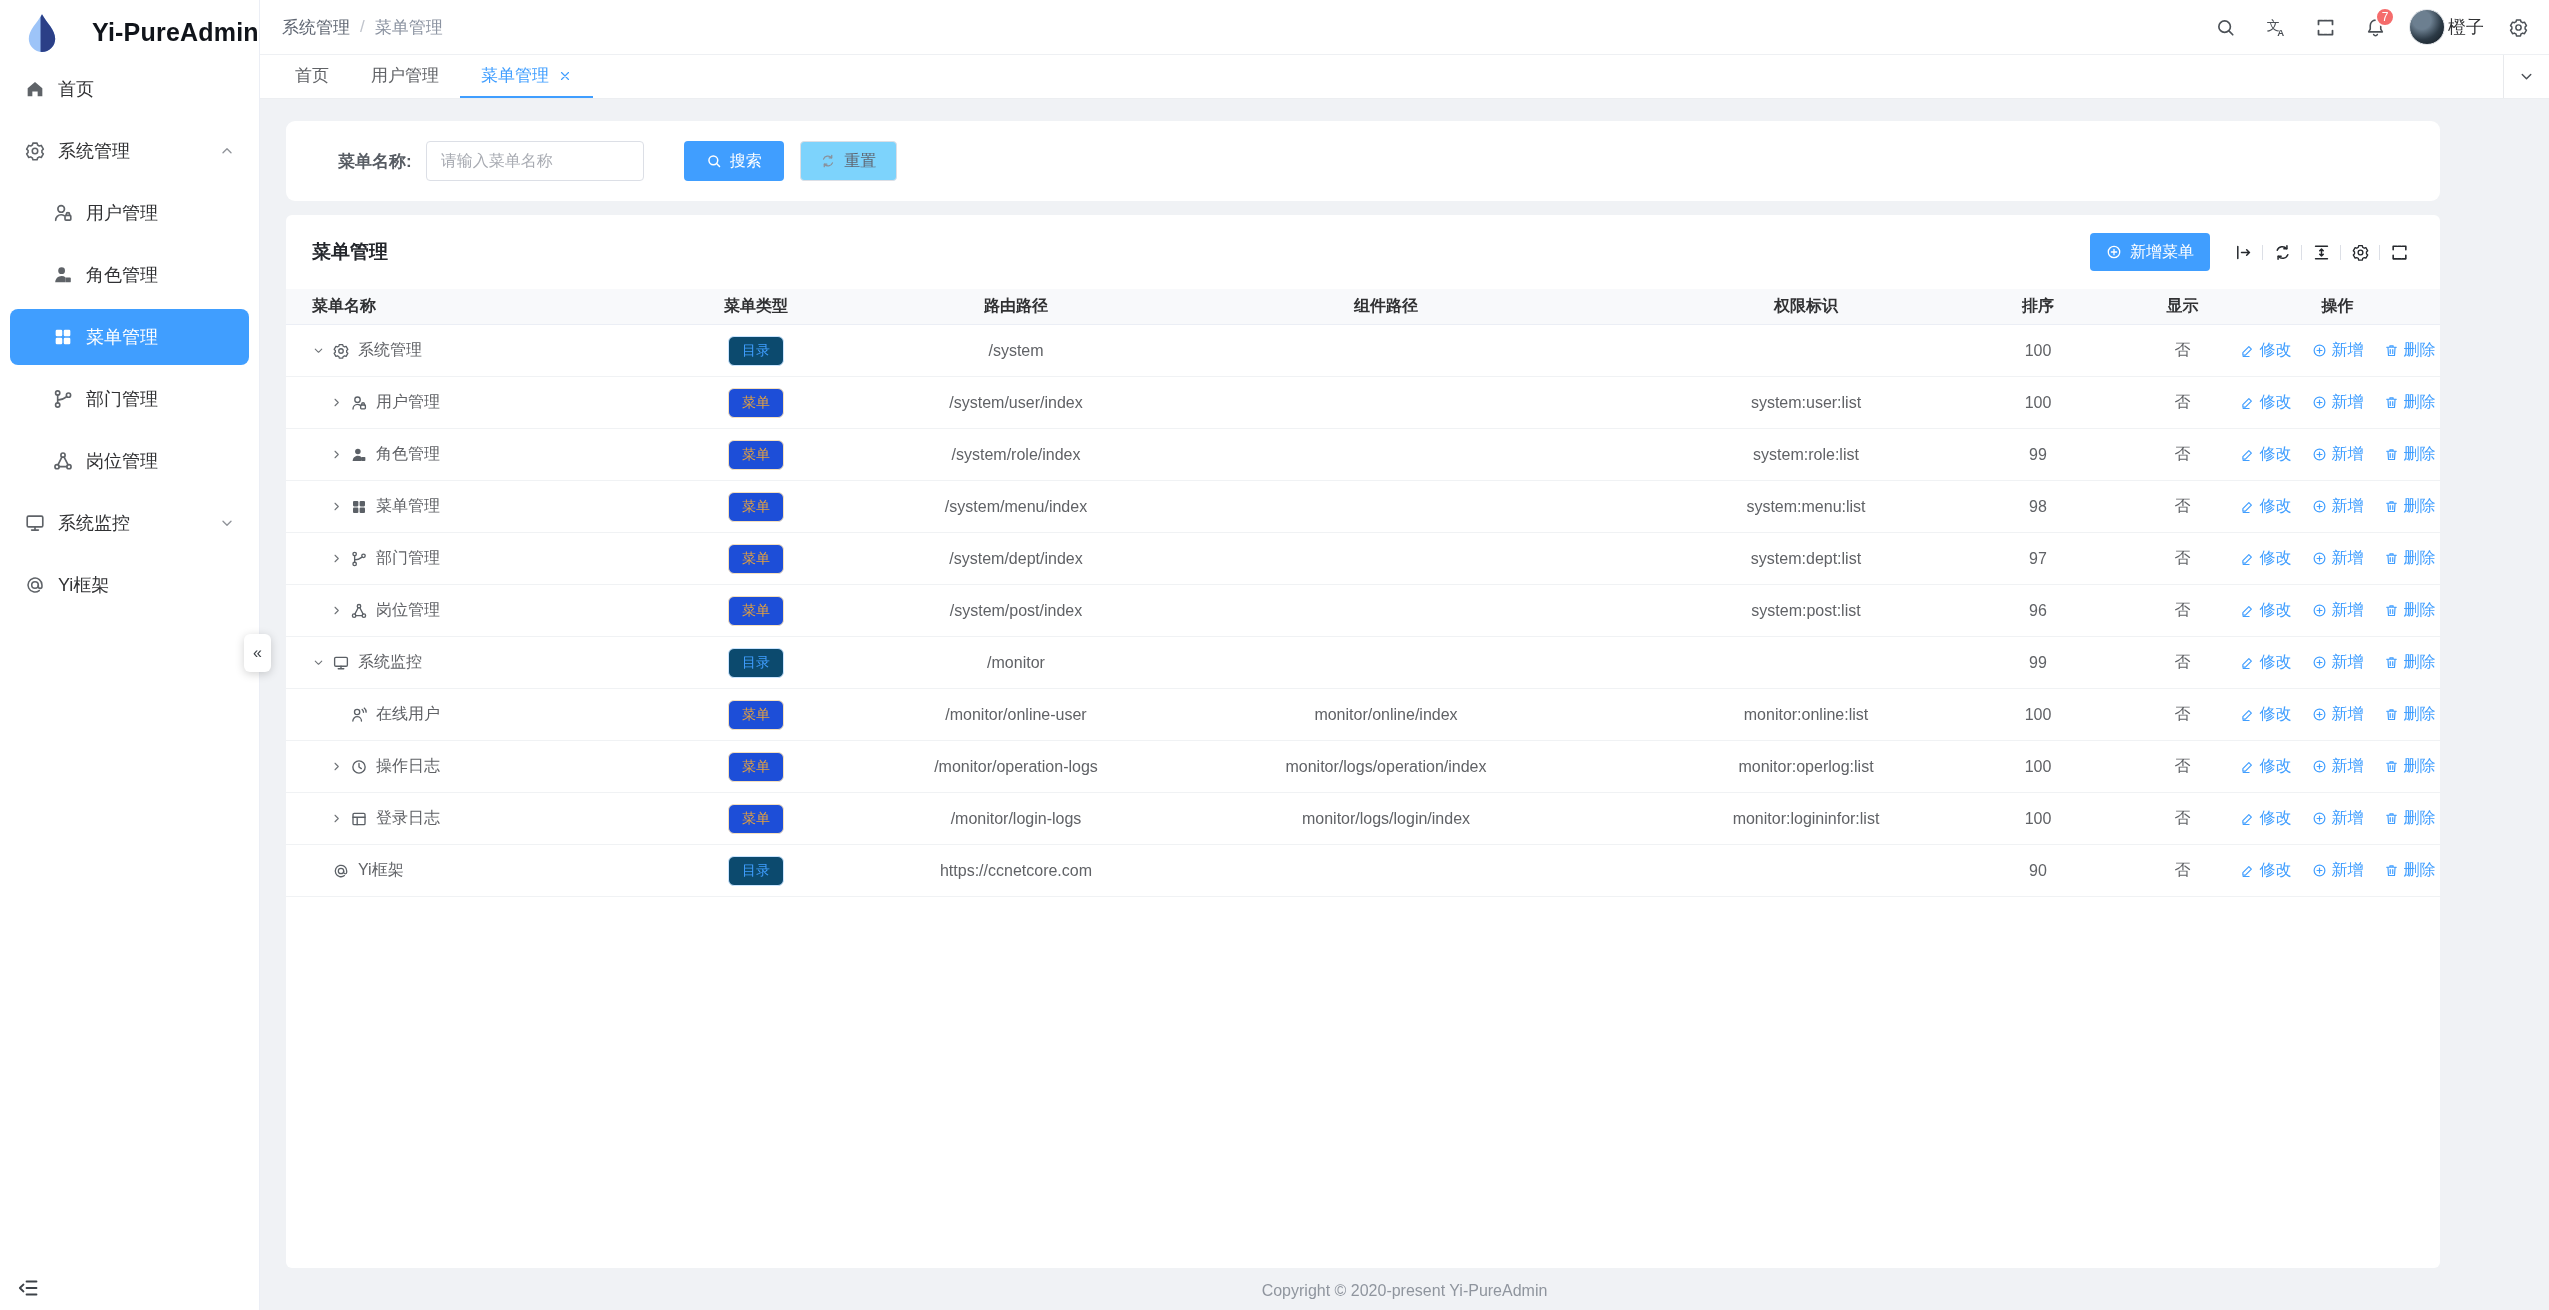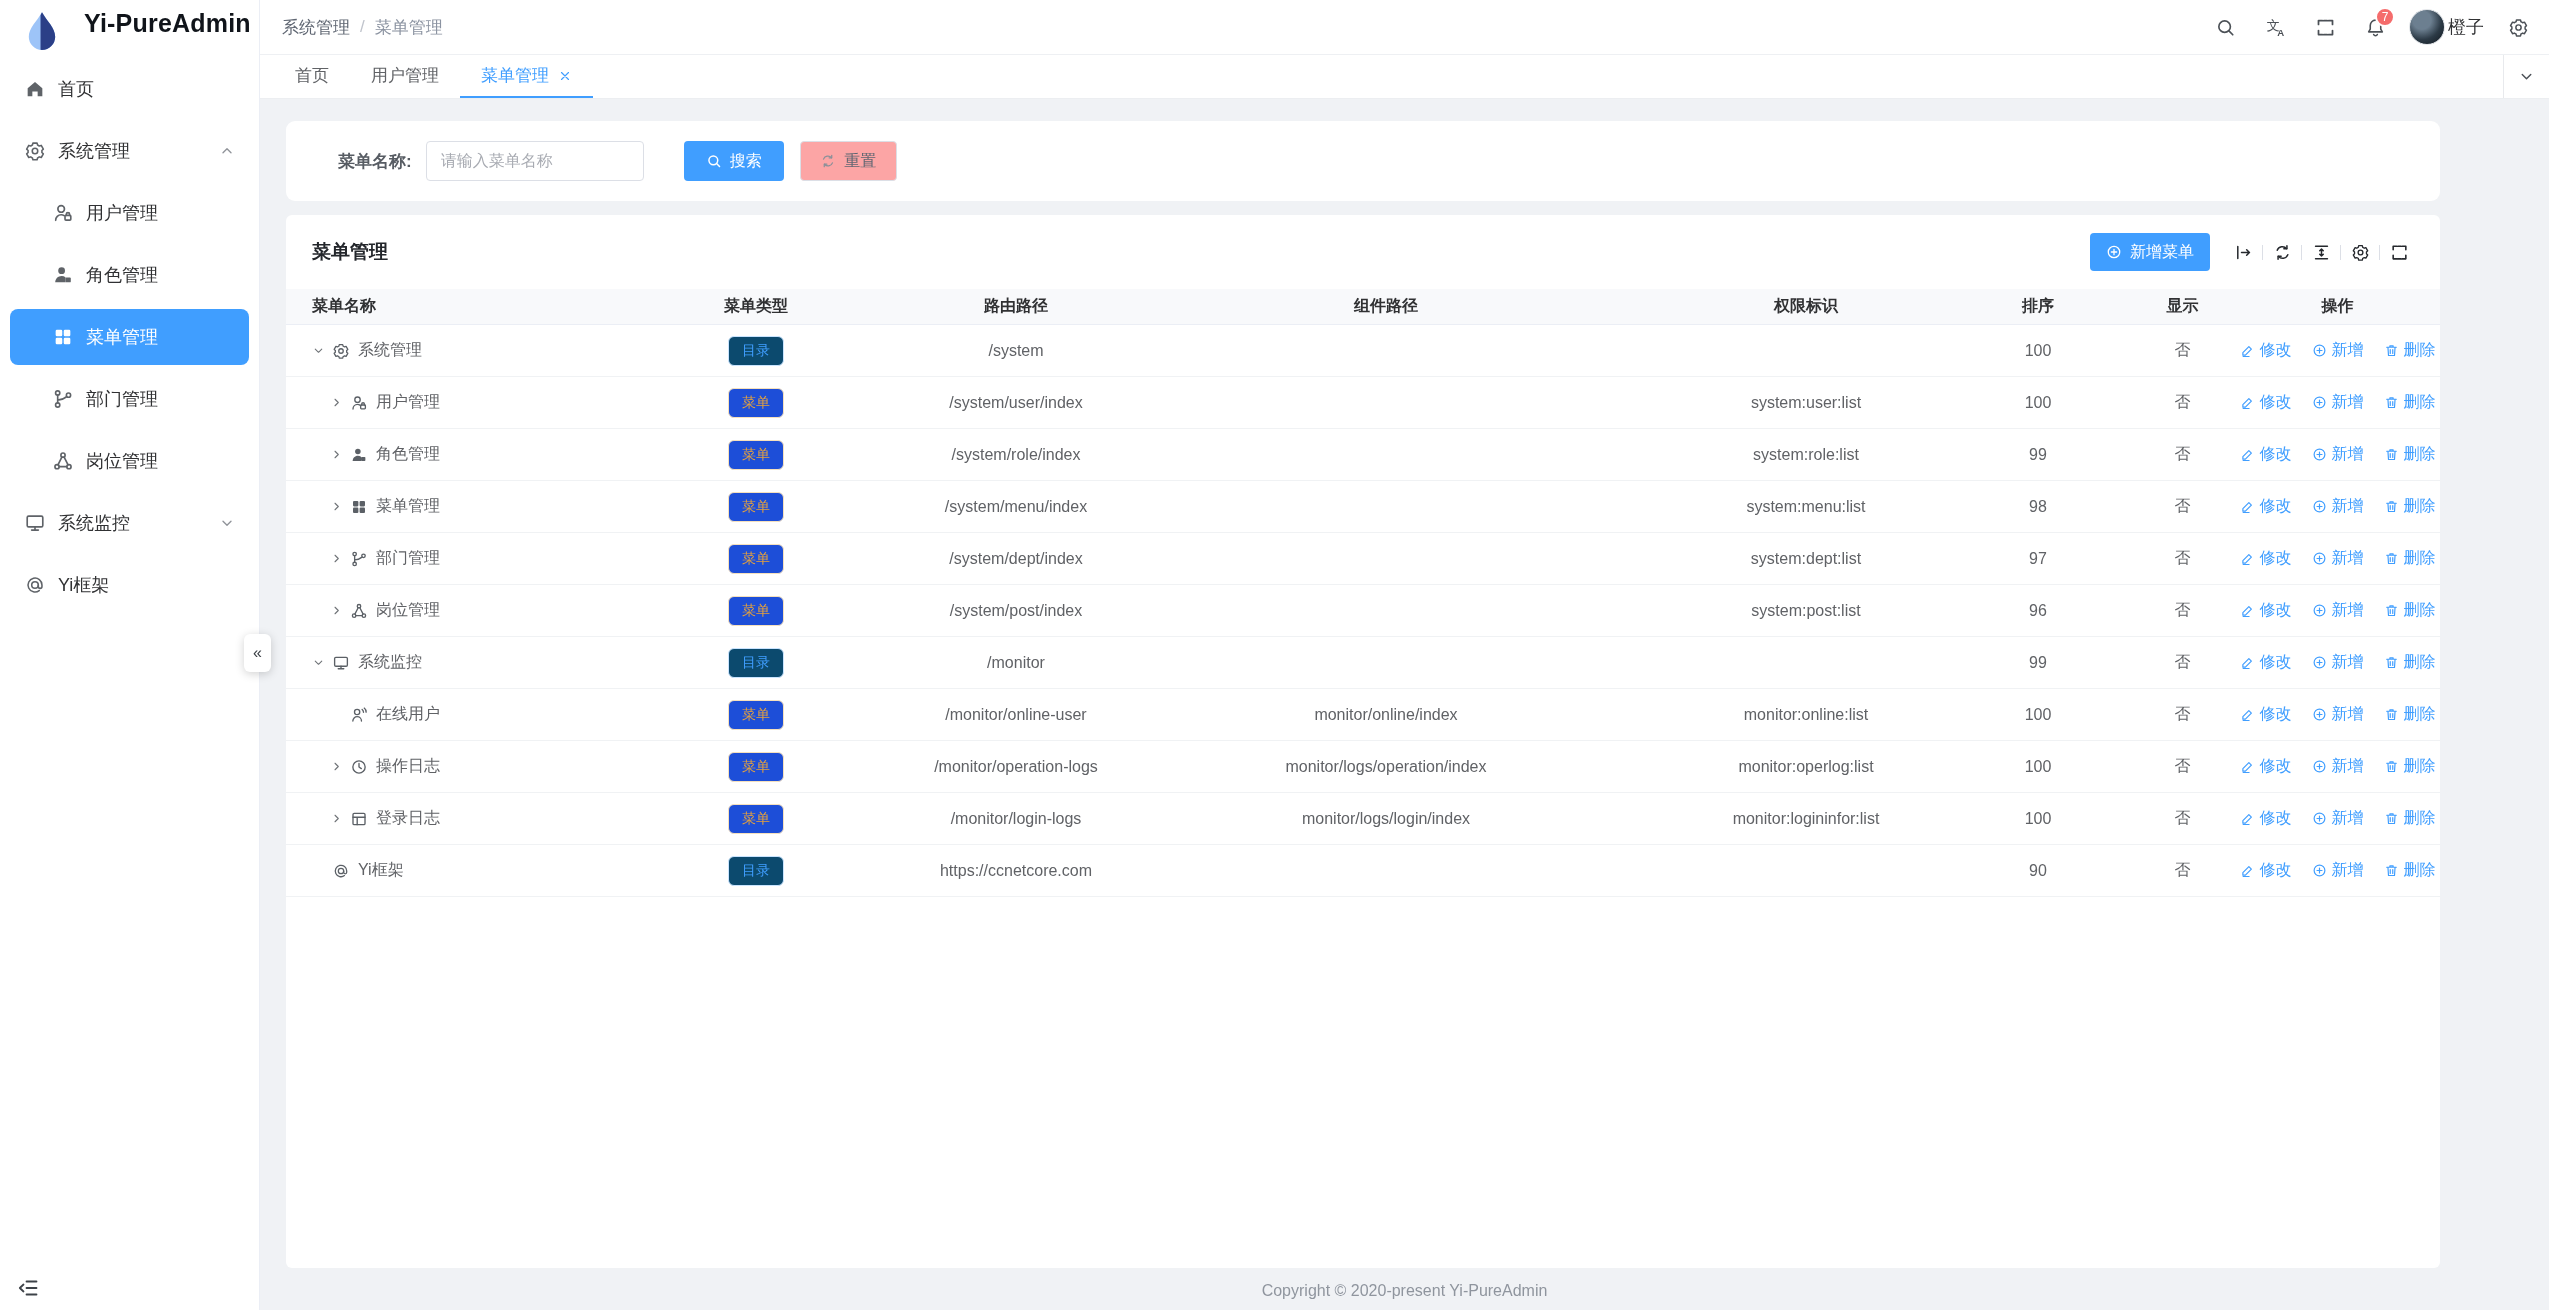--- a/index.html
+++ b/index.html
@@ -3,21 +3,21 @@
 <meta charset="utf-8">
 <style>
 *{box-sizing:border-box;margin:0;padding:0}
 html,body{width:2549px;height:1310px;overflow:hidden}
 body{font-family:"Liberation Sans","DejaVu Sans",sans-serif;background:#f0f2f5;position:relative;color:#303133}
 .icon{display:inline-flex;align-items:center;justify-content:center;flex:none}
 .icon svg{width:100%;height:100%;display:block}
 
 
 #sidebar{position:absolute;left:0;top:0;width:260px;height:1310px;background:#fff;border-right:1px solid #ebeef5;z-index:3}
-.logo-row{display:flex;gap:20px;padding:9px 0 0 20px;height:56px}
+.logo-row{display:flex;align-items:center;gap:28px;padding:9px 0 0 20px;height:56px}
 .logo-ic{width:44px;height:44px}
 .logo-txt{font-size:25px;font-weight:bold;color:#10141a;letter-spacing:.2px}
 #side-menu{padding-top:5px}
 .side-item{height:56px;margin:0 10px 6px;border-radius:8px;display:flex;align-items:center;padding:0 14px;font-size:18px;color:#303133;cursor:pointer;position:relative}
 .side-item .mi{width:22px;height:22px;color:#5f6368;margin-right:12px}
 .side-item.lvl1{padding-left:42px}
 .side-item .chev{position:absolute;right:14px;width:16px;height:16px;color:#909399}
 .side-item.active{background:#409eff;color:#fff}
 .side-item.active .mi{color:#fff}
 .collapse-btn{position:absolute;left:244px;top:634px;width:27px;height:38px;background:#fff;border-radius:6px;box-shadow:0 2px 10px rgba(0,0,0,.18);display:flex;align-items:center;justify-content:center;font-size:16px;color:#3a3f45;z-index:4;cursor:pointer}
@@ -46,21 +46,21 @@
 .tab-chevron .icon{width:17px;height:17px;color:#4b5056}
 
 
 #search-card{position:absolute;left:286px;top:121px;width:2154px;height:80px;background:#fff;border-radius:9px;display:flex;align-items:center;padding-left:52px}
 .s-label{font-size:17px;font-weight:bold;color:#575c63}
 .s-input{width:218px;height:40px;border:1px solid #dcdfe6;border-radius:4px;margin-left:14px;padding:0 14px;font-size:16px;color:#606266;outline:none;font-family:inherit}
 .s-input::placeholder{color:#a8abb2}
 .btn{height:40px;border-radius:4px;display:inline-flex;align-items:center;justify-content:center;gap:8px;font-size:16px;cursor:pointer;border:1px solid transparent;font-family:inherit}
 .btn .icon{width:16px;height:16px}
 .btn-primary{background:#409eff;color:#fff}
-.btn-plain{background:#fca5a5;border-color:#dcdfe6;color:#5f6672}
+.btn-plain{background:#7dd3fc;border-color:#dcdfe6;color:#5f6672}
 #search-btn{width:100px;margin-left:40px}
 #reset-btn{width:97px;margin-left:16px}
 
 
 #table-card{position:absolute;left:286px;top:215px;width:2154px;height:1053px;background:#fff;border-radius:6px;overflow:hidden}
 .card-head{height:74px;display:flex;align-items:center}
 .card-title{margin-left:26px;font-size:19px;font-weight:bold;color:#23262b}
 .head-right{margin-left:auto;margin-right:24px;display:flex;align-items:center}
 #add-btn{width:120px;height:38px}
 .toolbar{display:flex;align-items:center;margin-left:16px}

